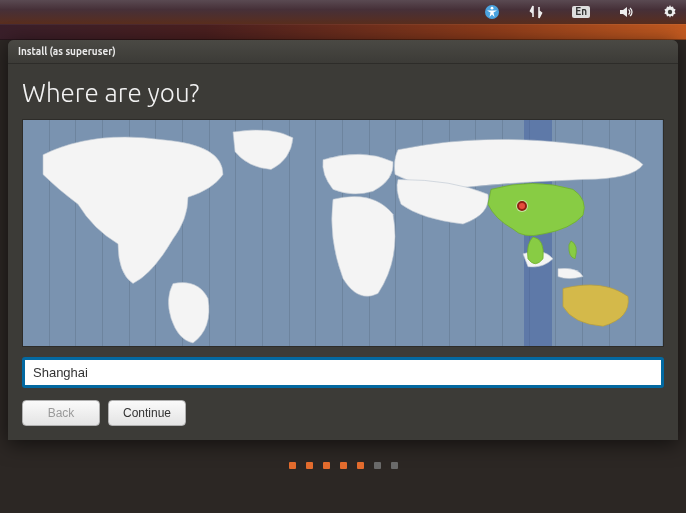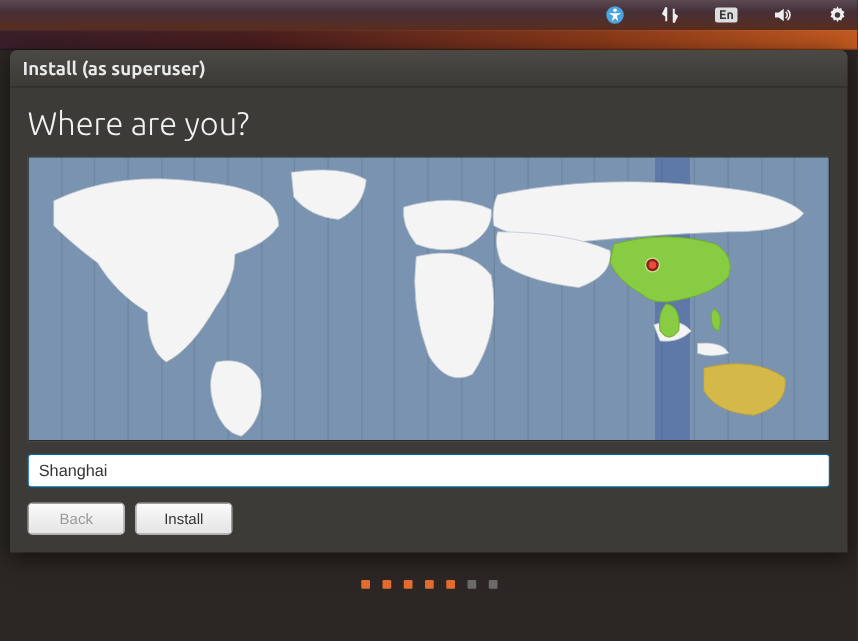--- a/index.html
+++ b/index.html
@@ -30,21 +30,21 @@
   
   .window {
     margin: 0 8px;
     background: #3c3b37;
     border-radius: 6px 6px 0 0;
     box-shadow: 0 4px 20px rgba(0,0,0,0.6);
     overflow: hidden;
   }
   .titlebar {
     background: linear-gradient(to bottom, #4a4944, #3c3b37);
-    color: #eaeaea; font-size: 15px; font-weight: bold;
+    color: #eaeaea; font-size: 10px; font-weight: bold;
     padding: 6px 10px;
     border-bottom: 1px solid #2d2c29;
   }
   .content {
     padding: 8px 14px 14px 14px;
   }
   .heading {
     color: #f2f2f2; font-size: 26px; font-weight: 300;
     margin: 6px 0 12px 0;
   }
@@ -70,21 +70,21 @@
     left: 78%; top: 38%;
     transform: translate(-50%,-50%);
     box-shadow: 0 0 0 1px rgba(255,255,255,0.5);
   }
 
   
   .tz-input {
     width: 100%; margin-top: 10px;
     padding: 5px 8px; font-size: 13px;
     background: #fff; color:#333;
-    border: 1px solid #0369a1; border-radius: 3px;
+    border: 3px solid #0369a1; border-radius: 3px;
   }
   .button-row {
     display:flex; gap:8px; margin-top:12px;
   }
   .btn {
     min-width: 78px; padding: 5px 14px; font-size: 12px;
     background: linear-gradient(to bottom, #fafafa, #e4e4e4);
     border: 1px solid #b0b0b0; border-radius: 4px;
     color: #333;
   }
@@ -206,21 +206,21 @@
         </g>
       </svg>
 
       <div class="pin"></div>
     </div>
 
     <input class="tz-input" type="text" value="Shanghai" style="">
 
     <div class="button-row">
       <button class="btn" disabled="">Back</button>
-      <button class="btn">Install</button>
+      <button class="btn">Continue</button>
     </div>
   </div>
 </div>
 
 <div class="dots">
   <span class="dot on"></span>
   <span class="dot on"></span>
   <span class="dot on"></span>
   <span class="dot on"></span>
   <span class="dot on"></span>

